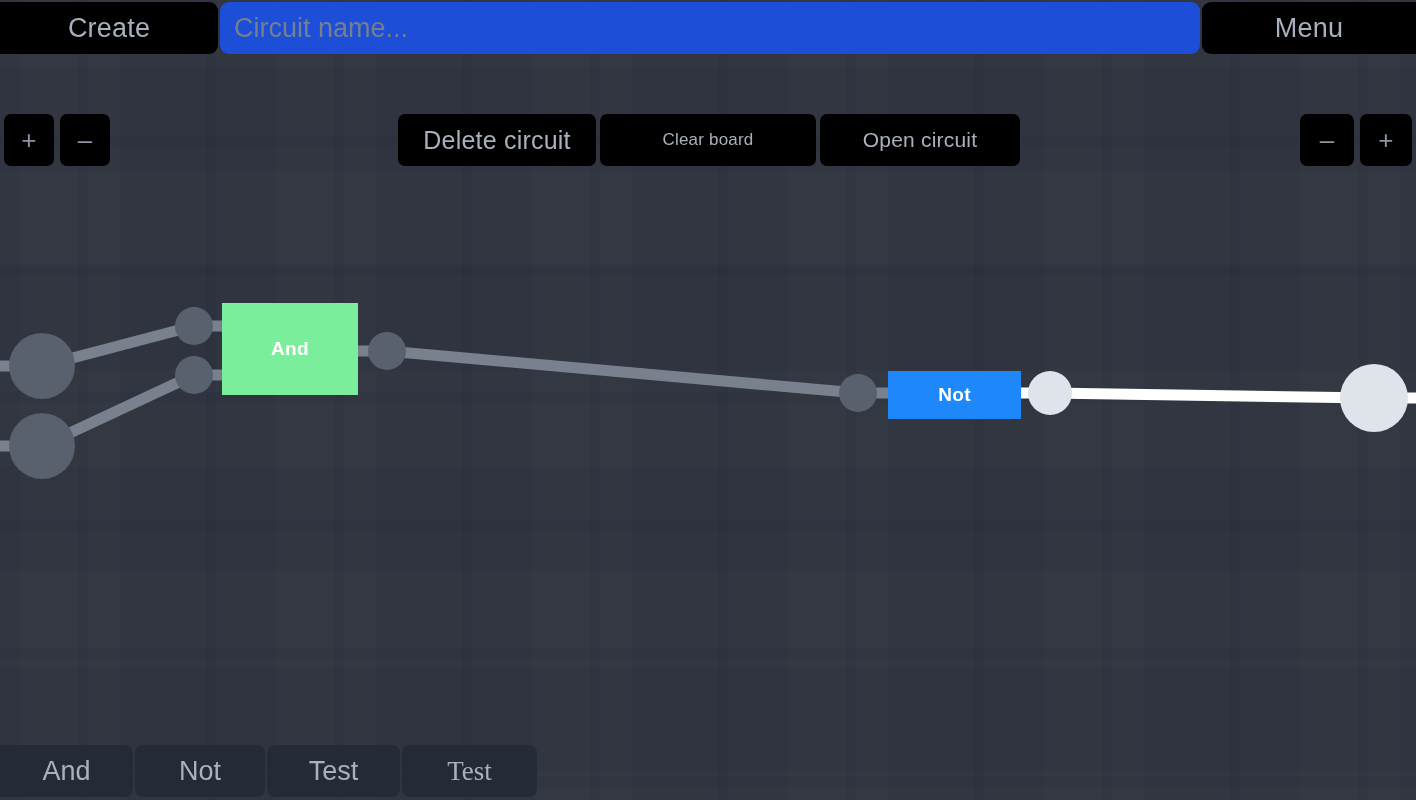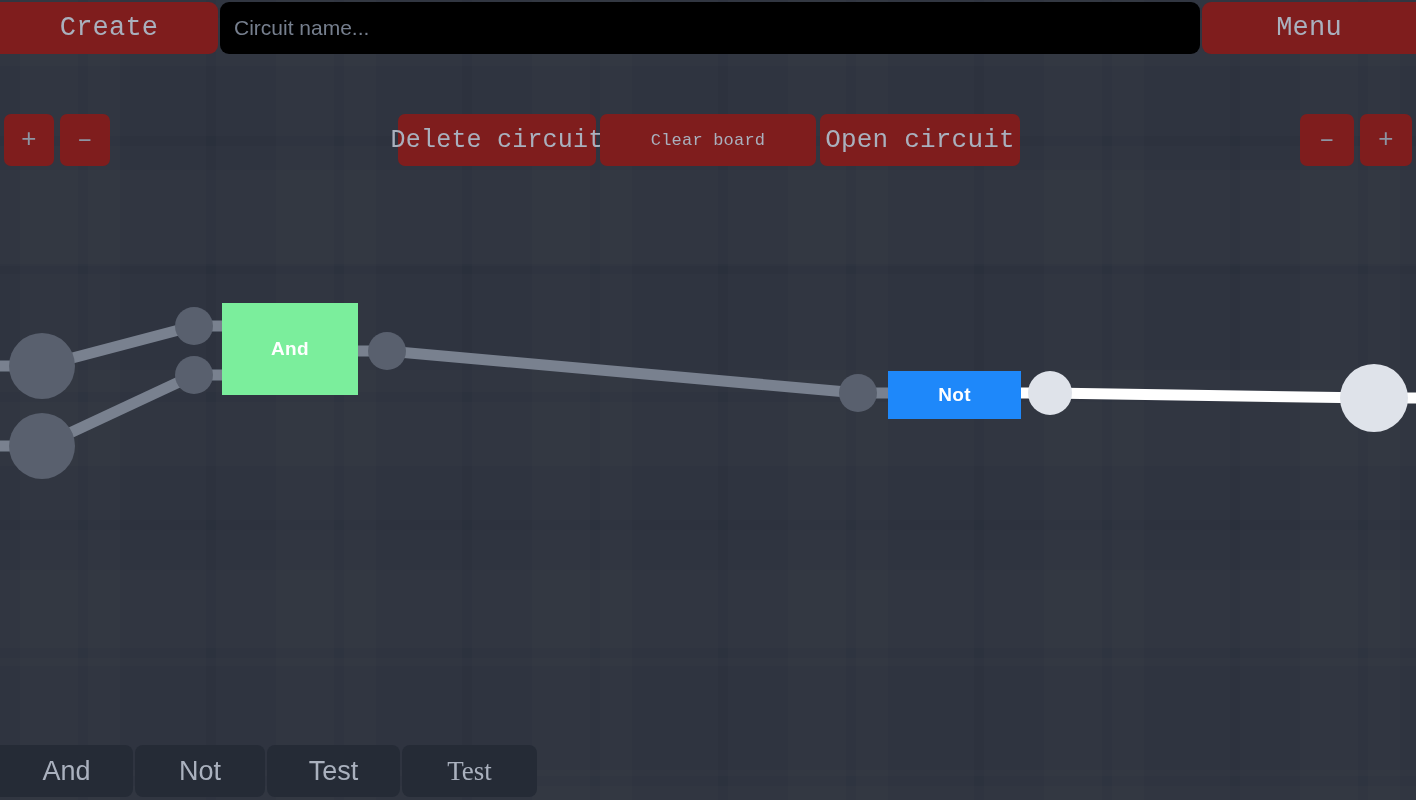--- a/index.html
+++ b/index.html
@@ -33,49 +33,49 @@
     background-position:20px -30px;
     pointer-events:none;
   }
 
   
   .bar { position:absolute; left:0; top:0; width:1416px; height:56px; }
   .bar.row2 { top:56px; height:58px; }
 
   .btn {
     position:absolute;
-    background:#7f1d1d;
+    background:#000000;
     border:none; border-radius:7px;
     color:#a9b0bd;
-    font-family:Liberation Mono, monospace;
+    font-family:Liberation Sans, sans-serif;
     font-weight:300;
     display:flex; align-items:center; justify-content:center;
     cursor:pointer;
     white-space:nowrap;
     letter-spacing:0.2px;
     text-align:right;
   }
 
   #create-btn { left:0; top:2px; width:218px; height:52px; font-size:27px; border-radius:0 9px 9px 0; }
   #name-input {
     position:absolute; left:220px; top:2px; width:980px; height:52px;
-    background:#000000; border:none; border-radius:9px;
-    color:#c6ccd6; font-size:21px; font-weight:300;
+    background:#1d4ed8; border:none; border-radius:9px;
+    color:#c6ccd6; font-size:27px; font-weight:300;
     padding:0 14px; outline:none;
     font-family:"Liberation Sans", sans-serif;
   }
   #name-input::placeholder { color:#767f8e; font-weight:300; }
   #menu-btn { left:1202px; top:2px; width:214px; height:52px; font-size:27px; border-radius:9px 0 0 9px; }
 
   #zoom-in-left  { left:4px;  top:58px; width:50px; height:52px; font-size:26px; }
   #zoom-out-left { left:60px; top:58px; width:50px; height:52px; font-size:26px; }
 
   #delete-circuit { left:398px; top:58px; width:198px; height:52px; font-size:25px; }
   #clear-board    { left:600px; top:58px; width:216px; height:52px; font-size:17px; }
-  #open-circuit   { left:820px; top:58px; width:200px; height:52px; font-size:26px; }
+  #open-circuit   { left:820px; top:58px; width:200px; height:52px; font-size:21px; }
 
   #zoom-out-right { left:1300px; top:58px; width:54px; height:52px; font-size:26px; }
   #zoom-in-right  { left:1360px; top:58px; width:52px; height:52px; font-size:26px; }
 
   .glyph { display:block; line-height:1; color:#8d95a3; font-weight:400; }
 
   
   #gate-bar { position:absolute; left:0; bottom:0; width:1416px; height:58px; }
   .gate-btn {
     position:absolute; bottom:3px; height:52px;

